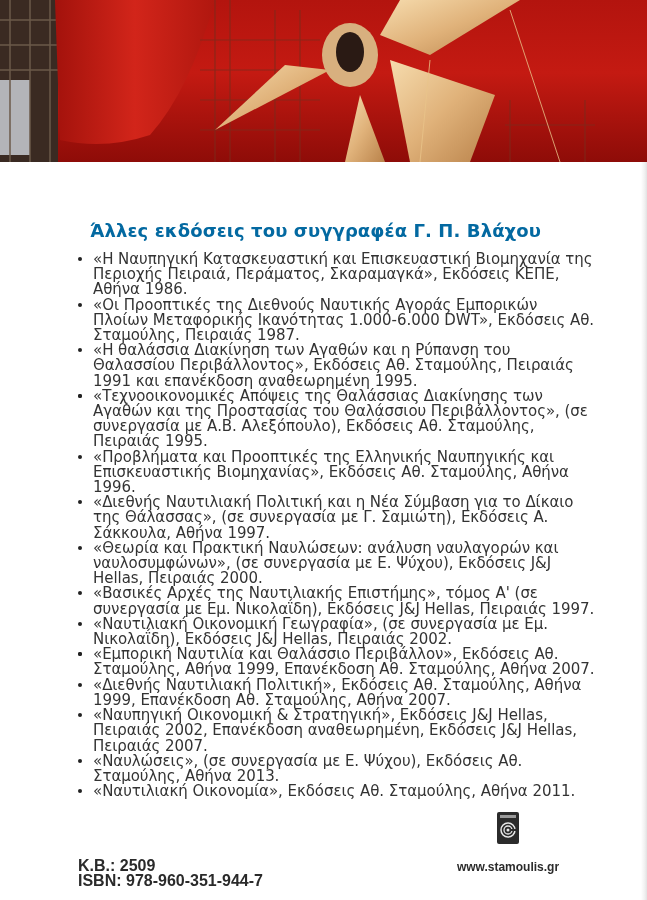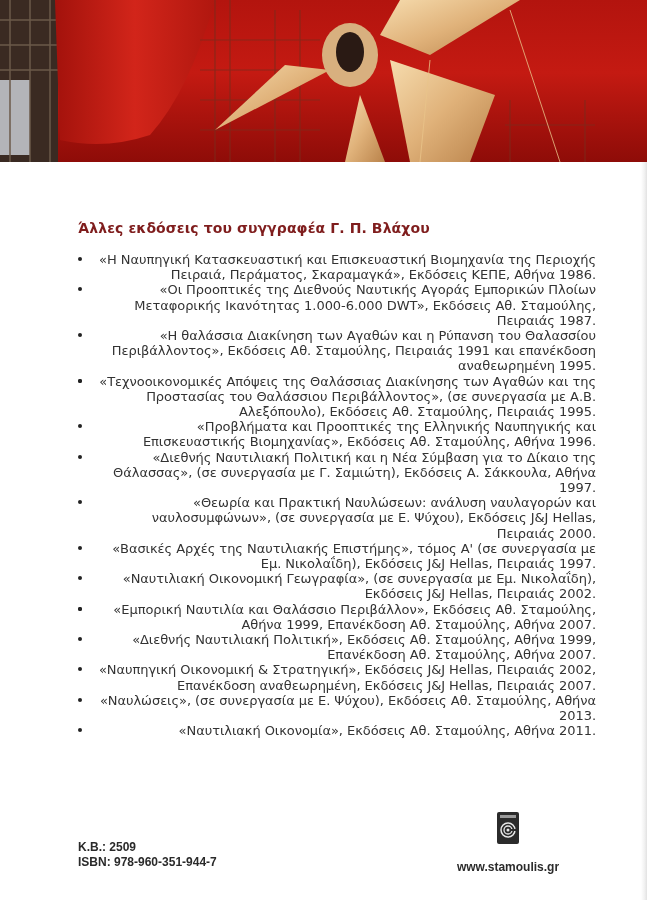--- a/index.html
+++ b/index.html
@@ -13,41 +13,40 @@
     position: absolute; left: 0; top: 0; width: 647px; height: 162px;
     overflow: hidden;
     background: linear-gradient(180deg, #b3140e 0%, #c41a12 45%, #8e0c08 100%);
   }
   .cover-photo svg { position: absolute; left: 0; top: 0; }
   .right-edge {
     position: absolute; right: 0; top: 162px; width: 6px; height: 738px;
     background: linear-gradient(90deg, #ffffff 0%, #f1f1f1 60%, #e2e2e2 100%);
   }
   .section-title {
-    position: absolute; left: 78px; top: 220px;
-    font-size: 14px; font-weight: bold; color: #7f1d1d; letter-spacing: 0.1px;
+    position: absolute; left: 90px; top: 220px;
+    font-size: 18px; font-weight: bold; color: #0369a1; letter-spacing: 0.1px;
   }
   ul.books {
     position: absolute; left: 76px; top: 252px; width: 520px;
     margin: 0; padding: 0; list-style: none;
   }
   ul.books li {
     position: relative; padding-left: 17px;
-    font-size: 13px; line-height: 15.2px; color: #333;
+    font-size: 15px; line-height: 15.2px; color: #333;
     letter-spacing: -0.05px;
-    text-align: right;
   }
   ul.books li .bullet {
     position: absolute; left: 2px; top: 5px; width: 4px; height: 4px;
     border-radius: 50%; background: #222;
   }
   .codes {
-    position: absolute; left: 78px; top: 840px;
+    position: absolute; left: 78px; top: 858px;
     font-family: "Liberation Sans", sans-serif;
-    font-size: 12px; line-height: 15px; font-weight: bold; color: #2a2a2a;
+    font-size: 16px; line-height: 15px; font-weight: bold; color: #2a2a2a;
   }
   .publisher {
     position: absolute; left: 445px; top: 812px; width: 126px; text-align: center;
   }
   .publisher-logo {
     display: inline-block; width: 22px; height: 32px; background: #2b2b2b;
     position: relative; border-radius: 2px;
   }
   .publisher-logo svg { position: absolute; left: 0; top: 0; }
   .publisher-url {

